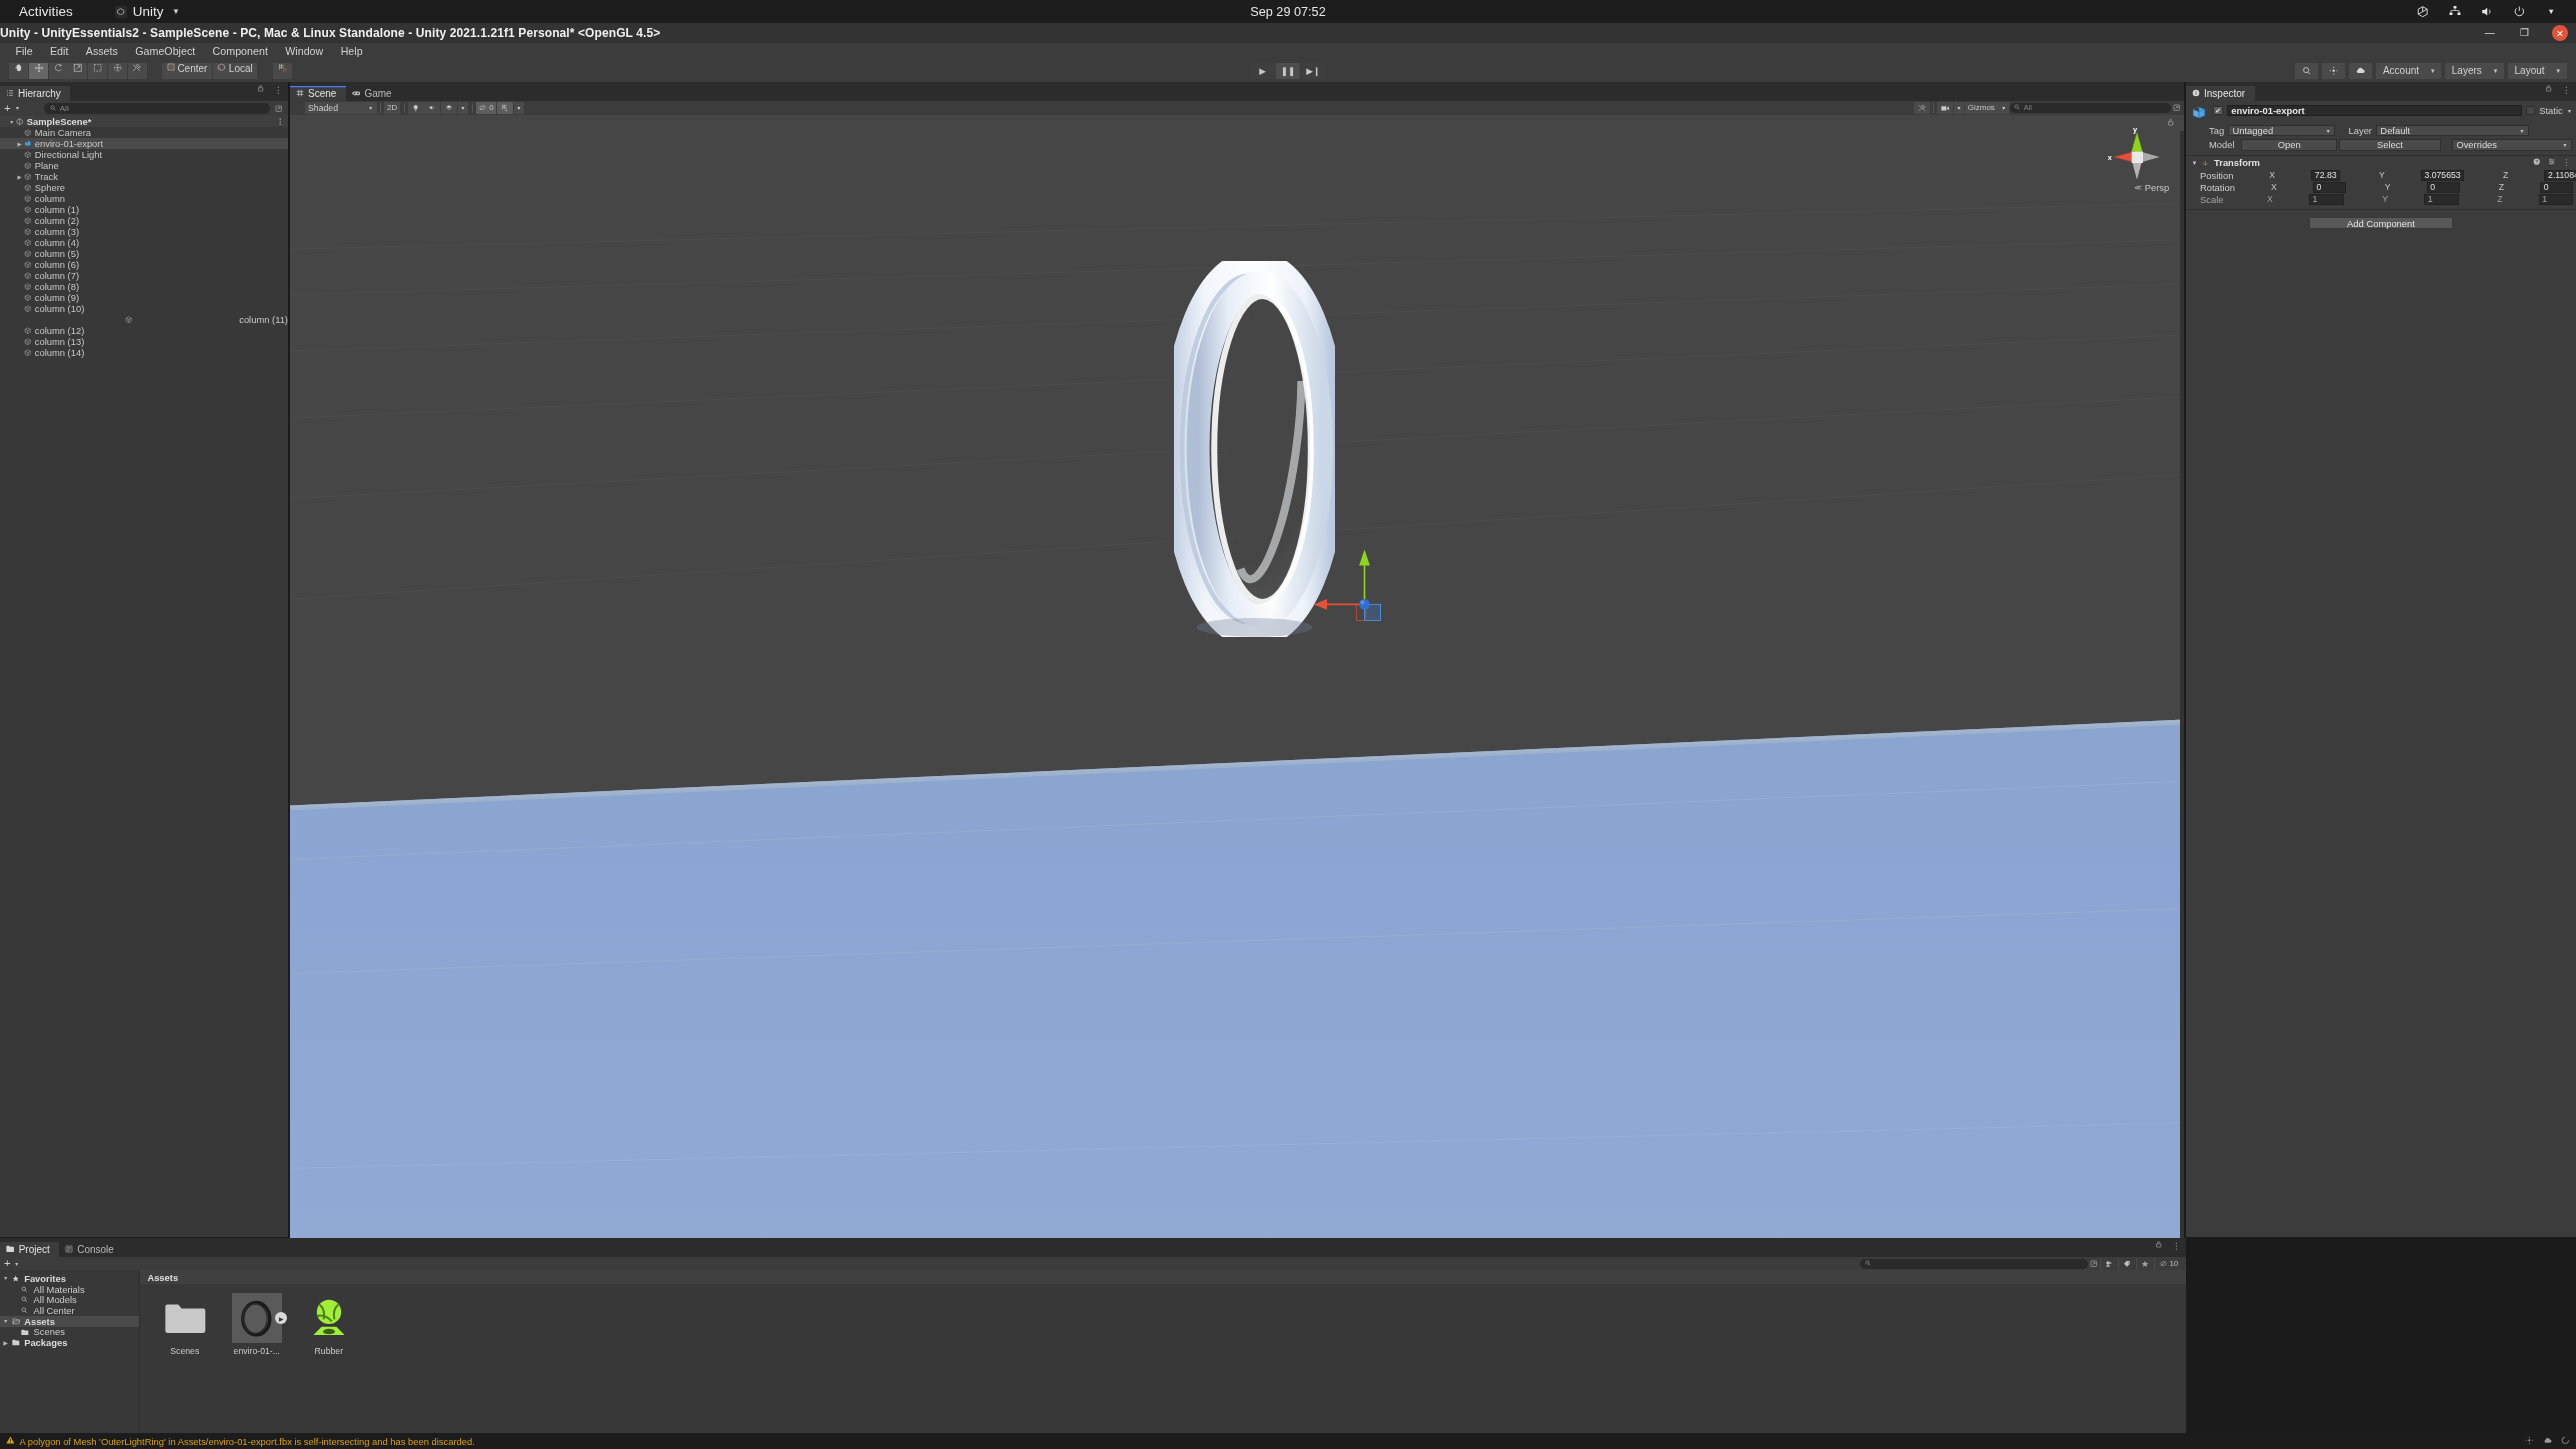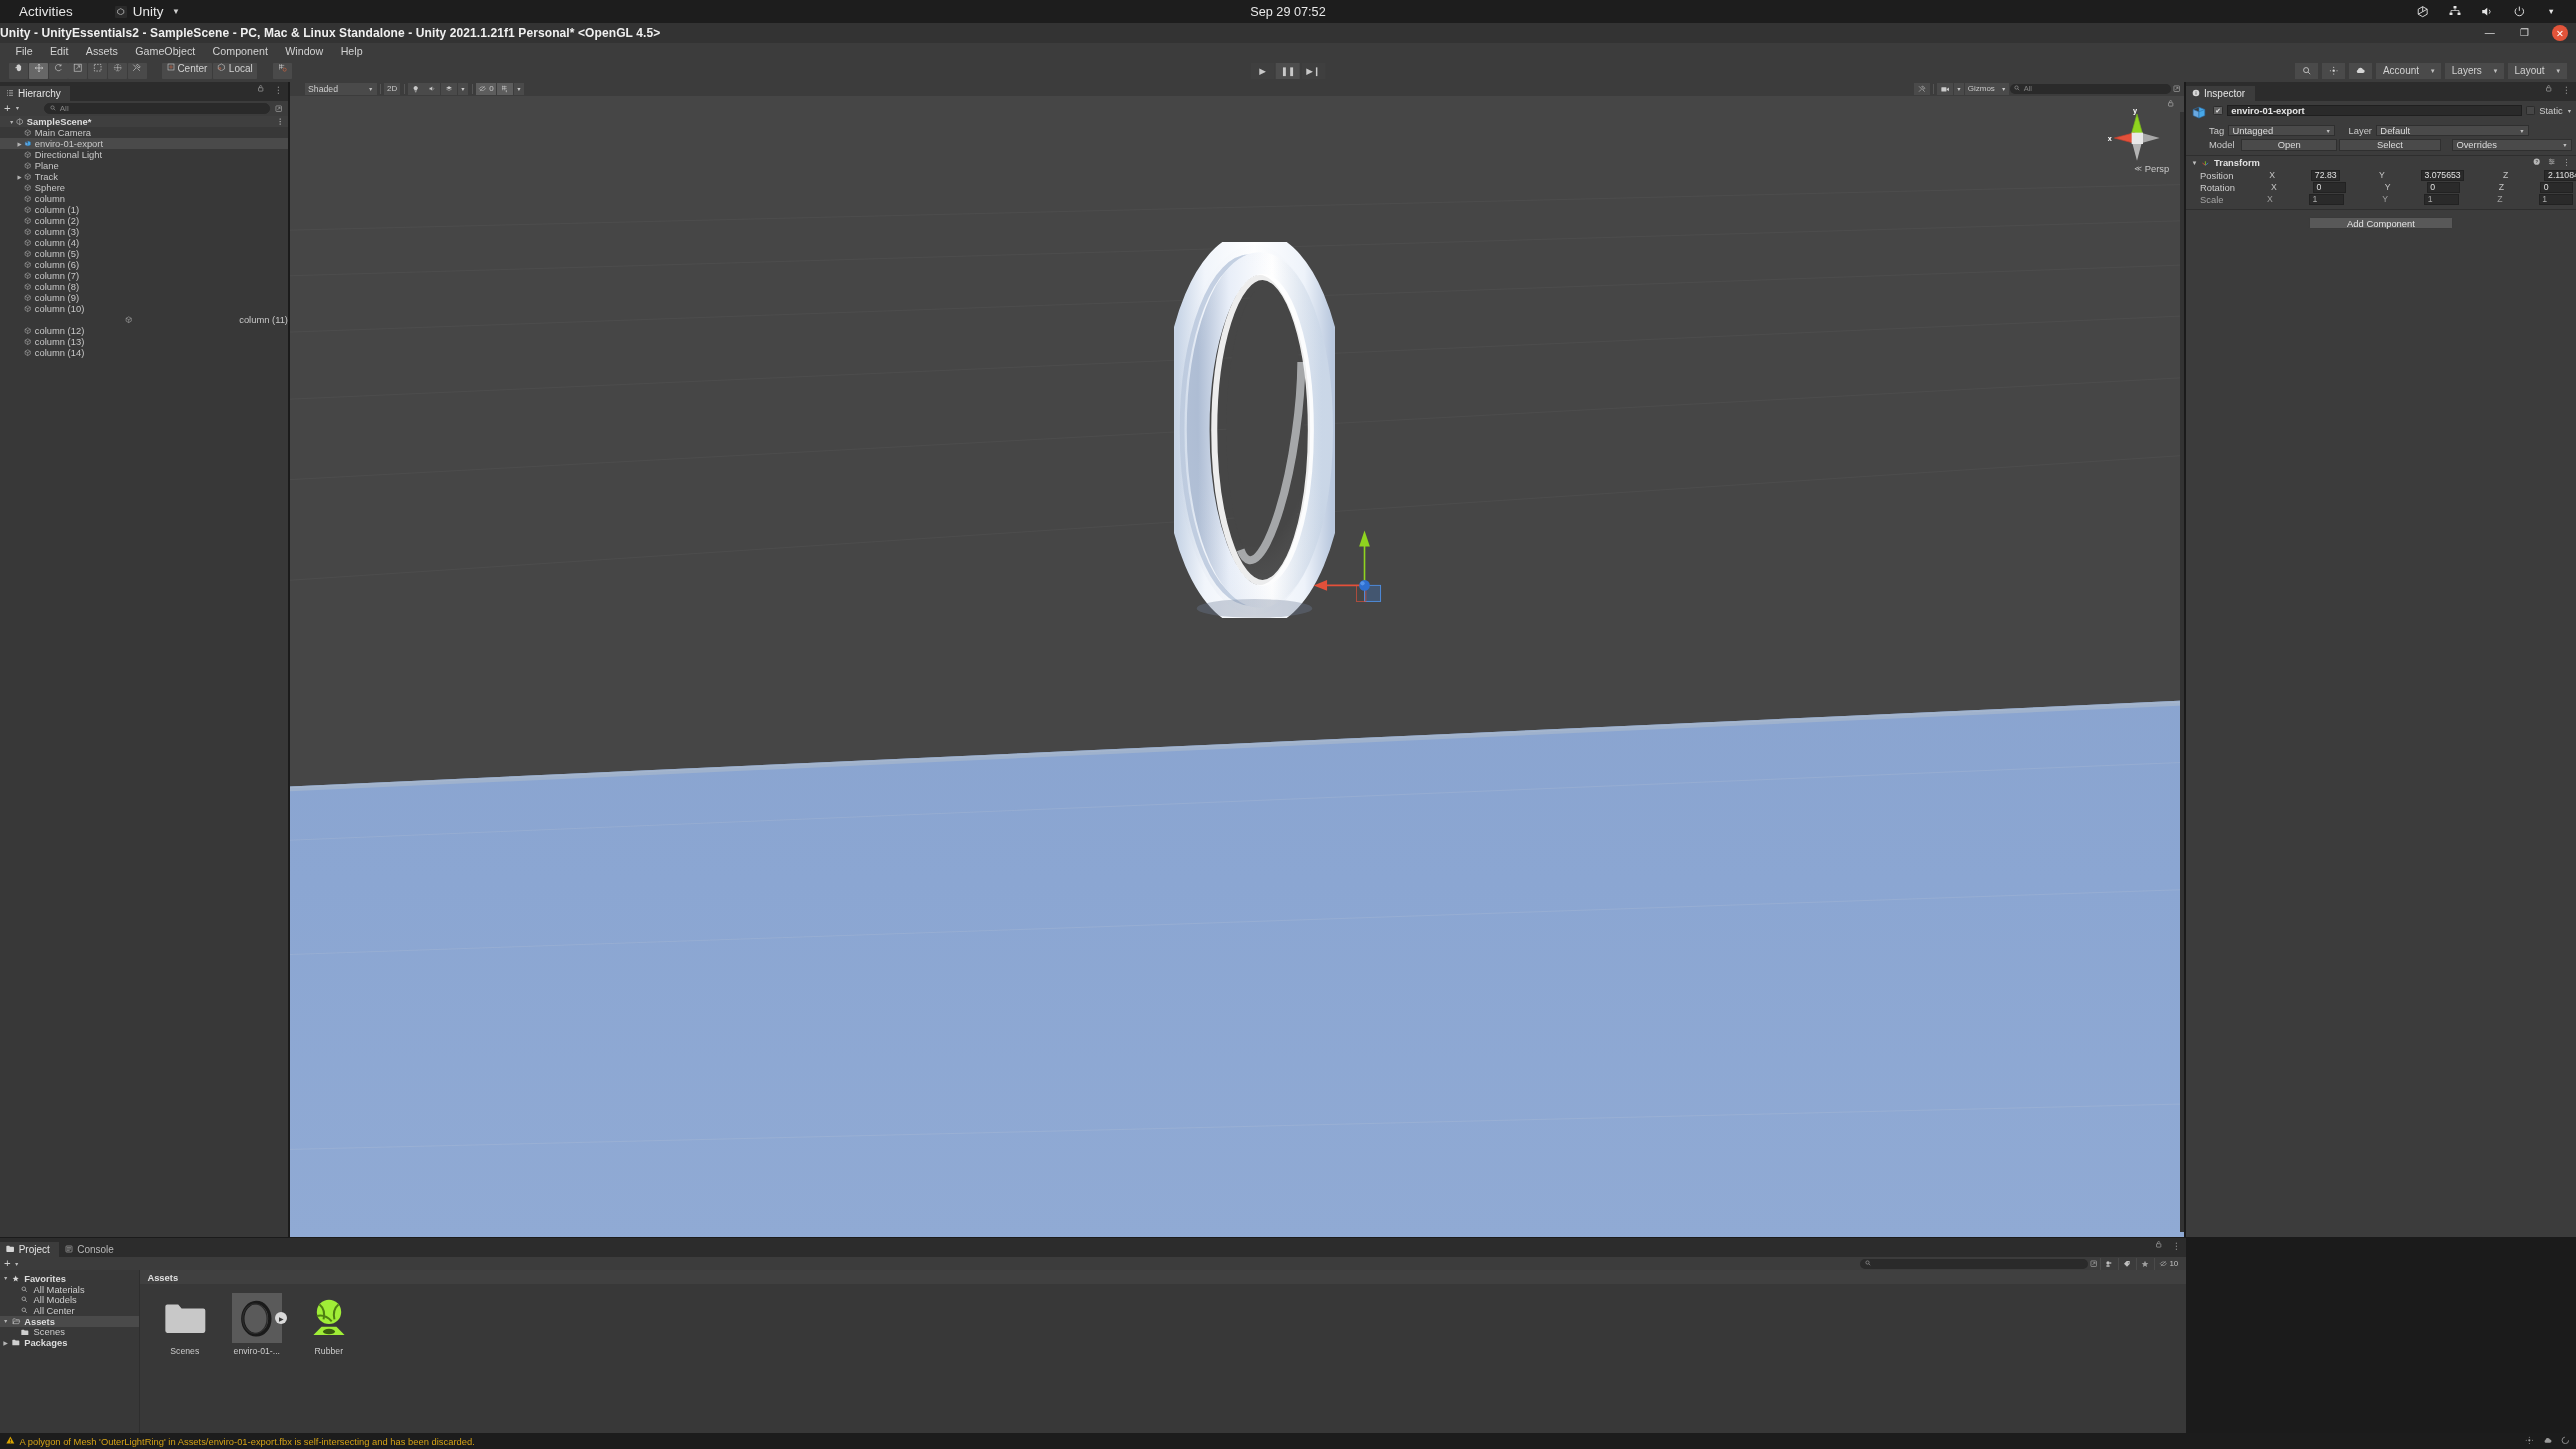--- a/index.html
+++ b/index.html
@@ -659,20 +659,40 @@
               <path d="M12 2.6l8.4 4.8v9.2L12 21.4 3.6 16.6V7.4z"></path>
               <path d="M12 11.9l8.4-4.5M12 11.9v9.5M12 11.9L3.6 7.4"></path>
             </svg>
           </span>
           <span>column (14)</span>
         </div>
       </div>
   </div>
 
   <div class="panel" id="scene-panel">
+    <div class="panel-tabrow">
+      <div class="ptab active scene-tab">
+        <span>
+          <svg width="8" height="8" viewBox="0 0 24 24" fill="none" stroke="#d6d6d6" stroke-width="2">
+              <path d="M8 2v20M16 2v20M2 8h20M2 16h20"></path>
+            </svg>
+        </span>
+        <span>Scene</span>
+      </div>
+      <div class="ptab">
+        <span>
+          <svg width="8.7" height="6.7" viewBox="0 0 24 16" fill="#b8b8b8">
+              <rect x="1" y="3" width="22" height="10" rx="5"></rect>
+              <circle cx="7" cy="8" r="2.4" fill="#3c3c3c"></circle>
+              <circle cx="16.5" cy="8" r="2.4" fill="#3c3c3c"></circle>
+            </svg>
+        </span>
+        <span>Game</span>
+      </div>
+    </div>
 
     <div class="scene-toolbar">
       <div class="sdrop" style="width:72px;">
         <span>Shaded</span>
         <span style="font-size:5.4px;color:#bbb;">▼</span>
       </div>
       <div class="sep"></div>
       <div class="sbtn">2D</div>
       <div class="sep"></div>
       <div class="sbtn">

